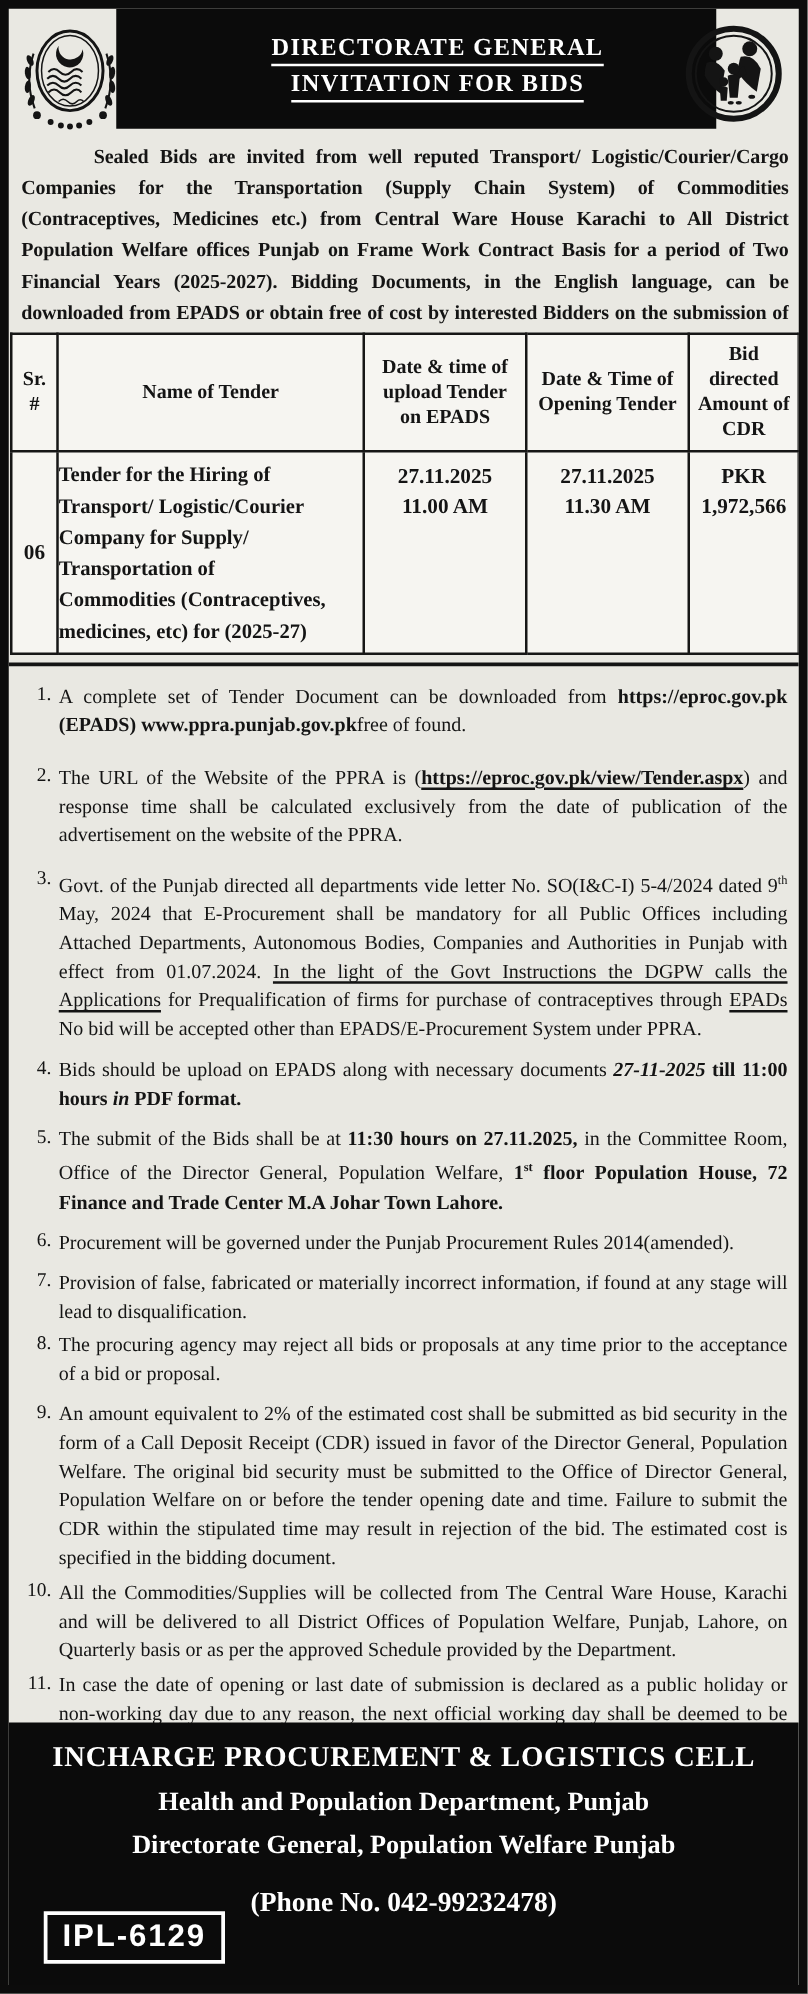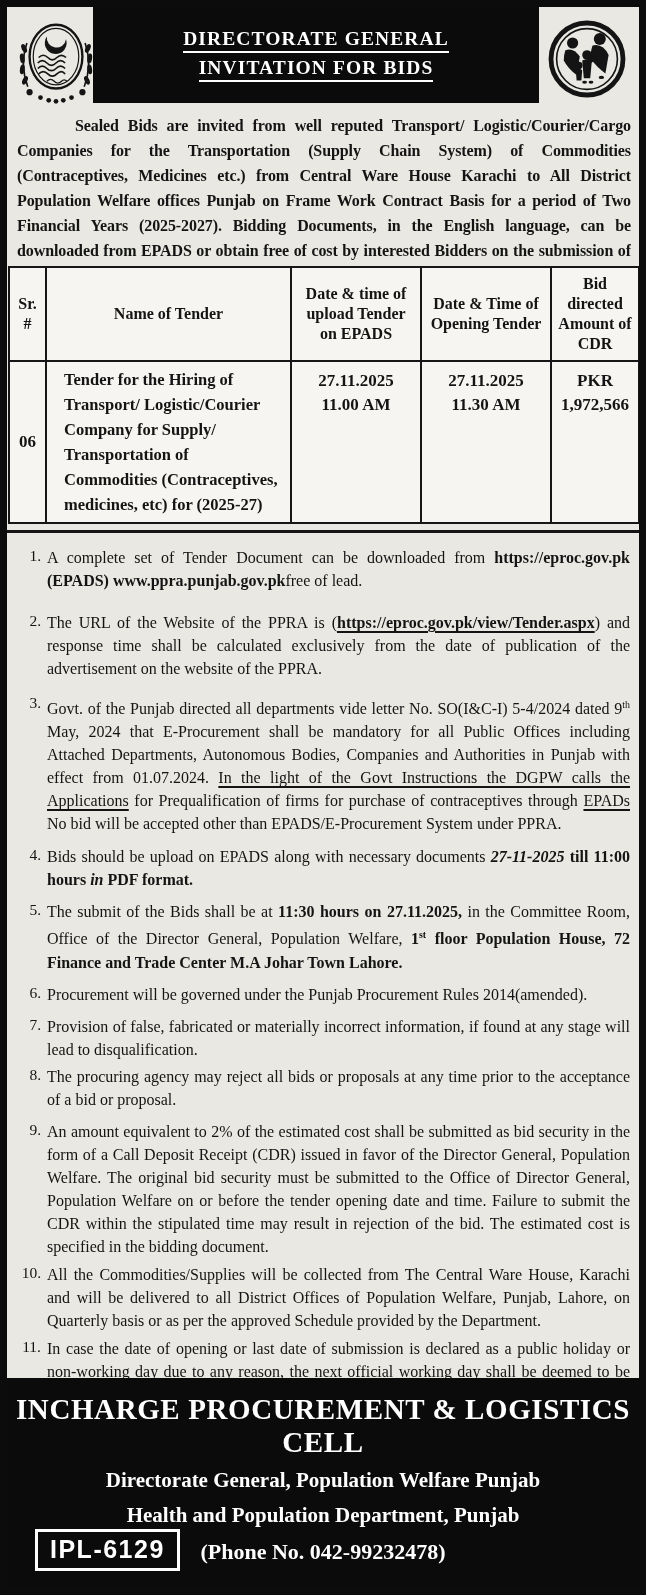--- a/index.html
+++ b/index.html
@@ -14,21 +14,21 @@
     overflow:hidden;
     margin:0 auto;
   }
   
   .header-band{position:relative;height:101px;}
   .left-emblem{position:absolute;left:8px;top:9px;width:82px;height:94px;}
   .right-logo{position:absolute;right:12px;top:7px;width:80px;height:90px;}
   .title-box{
     position:absolute;left:86px;top:0;width:446px;height:96px;
     background:#0b0b0b;
-    display:flex;flex-direction:column;align-items:center;justify-content:center;gap:4px;
+    display:flex;flex-direction:column;align-items:center;justify-content:center;gap:4px;padding-left:34px;
   }
   .title-line{
     color:#fff;font-weight:bold;font-size:19.5px;line-height:1.15;
     letter-spacing:1.1px;border-bottom:2.5px solid #fff;padding-bottom:1px;
     white-space:nowrap;
   }
   
   .intro{
     margin:5px 8px 0 10px;height:151px;overflow:hidden;
     font-size:16px;font-weight:bold;line-height:25px;
@@ -40,21 +40,21 @@
     width:630px;margin:2px 0 0 1px;background:#f6f5f1;
   }
   table.tender th,table.tender td{border:2.5px solid #161616;}
   table.tender th{
     font-size:16px;line-height:20px;font-weight:bold;text-align:center;
     vertical-align:middle;padding:5px 2px;white-space:pre-line;height:82px;
   }
   td.cell-sr{vertical-align:middle;text-align:center;font-weight:bold;font-size:17px;}
   td.cell-name{
     vertical-align:top;font-weight:bold;font-size:16.5px;line-height:25px;
-    padding:5px 2px 5px 17px;white-space:pre-line;height:150px;
+    padding:5px 2px 5px 0;white-space:pre-line;height:150px;
   }
   td.cell-date,td.cell-bid{
     vertical-align:top;text-align:center;font-weight:bold;font-size:17px;
     line-height:24px;padding-top:7px;white-space:pre-line;
   }
   
   .notes{
     border-top:3px solid #141414;margin-top:6px;
     padding:13px 9px 0 9px;
   }
@@ -70,25 +70,25 @@
   .note-text{flex:1;text-align:justify;font-size:16px;line-height:23px;}
   .seg-b{font-weight:bold;}
   .seg-i{font-style:italic;}
   .seg-u{text-decoration:underline;text-decoration-thickness:1.5px;text-underline-offset:2.5px;}
   .note-text sup,.f-line sup{font-size:0.62em;}
   
   .footer{
     position:absolute;left:0;right:0;bottom:0;height:210px;
     background:#0b0b0b;color:#fff;text-align:center;font-weight:bold;
   }
-  .f1{font-size:29px;letter-spacing:0.6px;padding-top:15px;}
+  .f1{font-size:23px;letter-spacing:0.6px;padding-top:15px;}
   .f2{font-size:21px;margin-top:9px;}
   .f3{font-size:21px;margin-top:10px;}
   .f4{font-size:17.5px;margin-top:11px;letter-spacing:-0.2px;}
-  .f5{font-size:22px;margin-top:11px;}
+  .f5{font-size:22px;margin-top:21px;}
   .ipl-box{
     position:absolute;left:28px;bottom:17px;
     border:3px solid #fff;padding:3px 12px 4px;
     font-family:"Liberation Sans",sans-serif;font-weight:bold;
     font-size:25px;letter-spacing:1.5px;margin-top:16px;
   }
   .emblem-svg,.logo-svg{width:100%;height:100%;}
 </style>
 </head>
 <body>
@@ -208,21 +208,21 @@
 11.30 AM</td>
         <td class="cell-bid">PKR
 1,972,566</td>
       </tr>
     </tbody>
   </table>
 
   <div class="notes">
       <div class="note-item">
         <span class="note-num">1.</span>
-        <div class="note-text"><span>A complete set of Tender Document can be downloaded from </span><span class="seg-b">https://eproc.gov.pk (EPADS) www.ppra.punjab.gov.pk</span><span>free of lead.</span></div>
+        <div class="note-text"><span>A complete set of Tender Document can be downloaded from </span><span class="seg-b">https://eproc.gov.pk (EPADS) www.ppra.punjab.gov.pk</span><span>free of found.</span></div>
       </div>
       <div class="note-item">
         <span class="note-num">2.</span>
         <div class="note-text"><span>The URL of the Website of the PPRA is (</span><span class="seg-b seg-u">https://eproc.gov.pk/view/Tender.aspx</span><span>) and response time shall be calculated exclusively from the date of publication of the advertisement on the website of the PPRA.</span></div>
       </div>
       <div class="note-item">
         <span class="note-num">3.</span>
         <div class="note-text"><span>Govt. of the Punjab directed all departments vide letter No. SO(I&amp;C-I) 5-4/2024 dated 9</span><sup>th</sup><span> May, 2024 that E-Procurement shall be mandatory for all Public Offices including Attached Departments, Autonomous Bodies, Companies and Authorities in Punjab with effect from 01.07.2024. </span><span class="seg-u">In the light of the Govt Instructions the DGPW calls the Applications</span><span> for Prequalification of firms for purchase of contraceptives through </span><span class="seg-u">EPADs</span><span> No bid will be accepted other than EPADS/E-Procurement System under PPRA.</span></div>
       </div>
       <div class="note-item">
@@ -254,19 +254,19 @@
         <div class="note-text"><span>All the Commodities/Supplies will be collected from The Central Ware House, Karachi and will be delivered to all District Offices of Population Welfare, Punjab, Lahore, on Quarterly basis or as per the approved Schedule provided by the Department.</span></div>
       </div>
       <div class="note-item">
         <span class="note-num">11.</span>
         <div class="note-text"><span>In case the date of opening or last date of submission is declared as a public holiday or non-working day due to any reason, the next official working day shall be deemed to be the date of submission and opening of Applications accordingly. The time and venue shall remain same.</span></div>
       </div>
     </div>
 
   <div class="footer">
     <div class="f-line f1">INCHARGE PROCUREMENT &amp; LOGISTICS CELL</div>
+    <div class="f-line f3">Health and Population Department, Punjab</div>
     <div class="f-line f2">Directorate General, Population Welfare Punjab</div>
-    <div class="f-line f3">Health and Population Department, Punjab</div>
     <div class="f-line f5">(Phone No. 042-99232478)</div>
     <div class="ipl-box">IPL-6129</div>
   </div>
 
 </div>
 
 </body></html>

